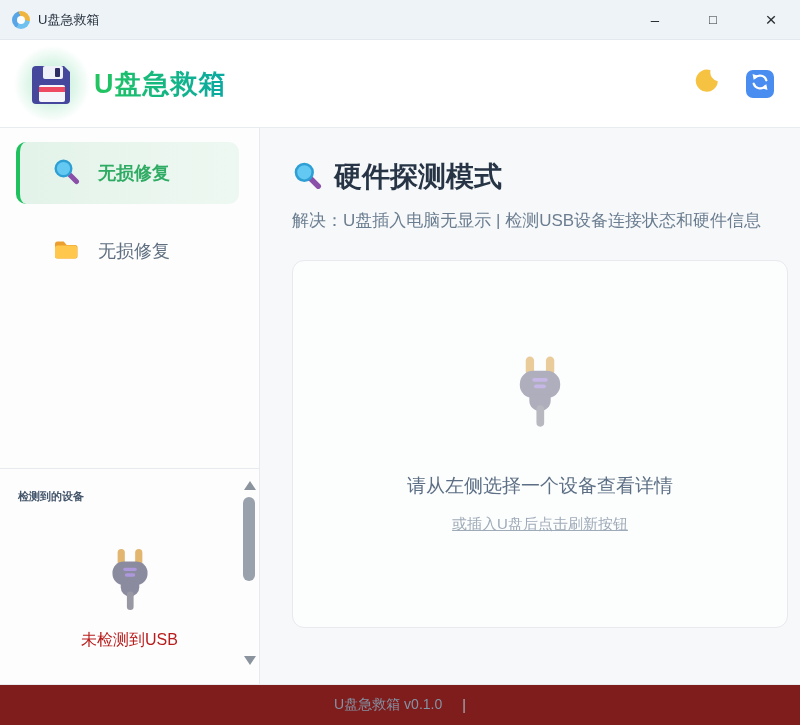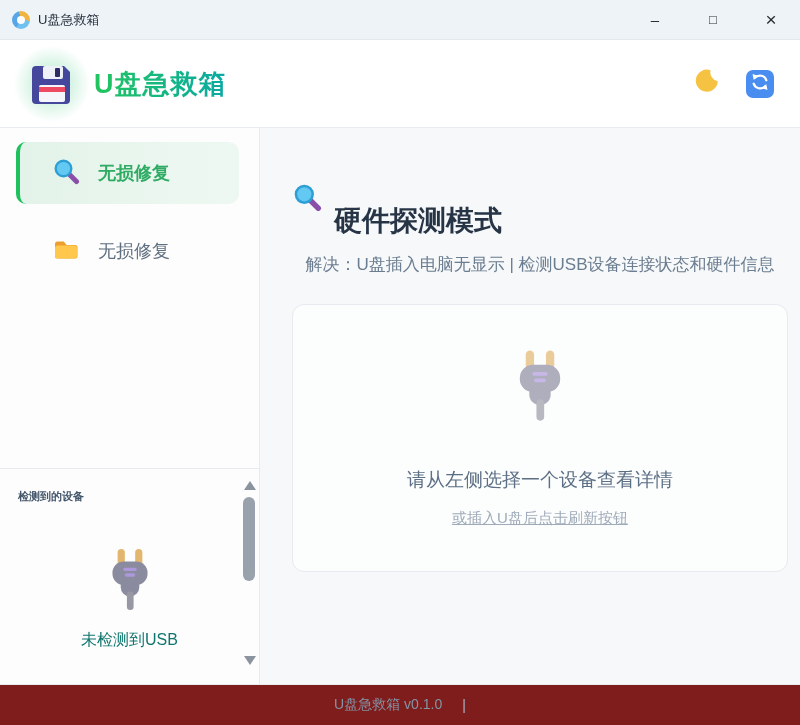--- a/index.html
+++ b/index.html
@@ -72,37 +72,37 @@
   }
   .nav-item svg { flex:0 0 auto; }
 
   .devices {
     border-top:1px solid #e7eaee; position:relative;
     height:200px; overflow:hidden;
   }
   .devices-header { font-size:11px; font-weight:bold; color:#44566b; padding:20px 0 0 18px; }
   .device-empty { display:flex; flex-direction:column; align-items:center; }
   .device-empty svg { margin-top:42px; opacity:.8; }
-  .device-empty-text { margin-top:14px; font-size:16px; color:#0f766e; }
+  .device-empty-text { margin-top:14px; font-size:16px; color:#b91c1c; }
 
   
   .scrollbar { position:absolute; top:8px; right:3px; width:14px; height:188px; }
   .sb-up, .sb-down { position:absolute; left:2px; width:0; height:0; cursor:pointer; }
   .sb-up   { top:4px;  border-left:6px solid transparent; border-right:6px solid transparent; border-bottom:9px solid #8a939e; }
   .sb-down { bottom:0; border-left:6px solid transparent; border-right:6px solid transparent; border-top:9px solid #8a939e; }
   .sb-thumb { position:absolute; top:20px; left:1px; width:12px; height:84px;
     background:#99a2ac; border-radius:7px; cursor:pointer; }
 
   
   .main { flex:1 1 auto; padding:30px 12px 0 32px; background:#f6f8f9; min-width:0; }
   .main-title-row { display:flex; align-items:center; gap:12px; }
-  .main-title { font-size:28px; font-weight:bold; color:#263445;margin-top:44px; }
-  .main-subtitle { margin-top:12px; font-size:17px; line-height:1.5; color:#6b7d90; max-width:496px;text-align:center; }
+  .main-title { font-size:28px; font-weight:bold; color:#263445; }
+  .main-subtitle { margin-top:12px; font-size:17px; line-height:1.5; color:#6b7d90; max-width:496px; }
   .card {
-    margin-top:26px; width:496px; height:268px;
+    margin-top:26px; width:496px; height:368px;
     background:#fcfdfd; border:1px solid #e7eaee; border-radius:12px;
     display:flex; flex-direction:column; align-items:center; justify-content:center;
   }
   .card svg { opacity:.55; }
   .card-primary { margin-top:40px; font-size:19px; color:#5c6f85; }
   .card-secondary { margin-top:16px; font-size:15px; color:#9fabb9;text-decoration:underline; }
 
   
   .footer {
     height:41px; flex:0 0 41px; background:#7f1d1d; border-top:1px solid #e8ecef;

